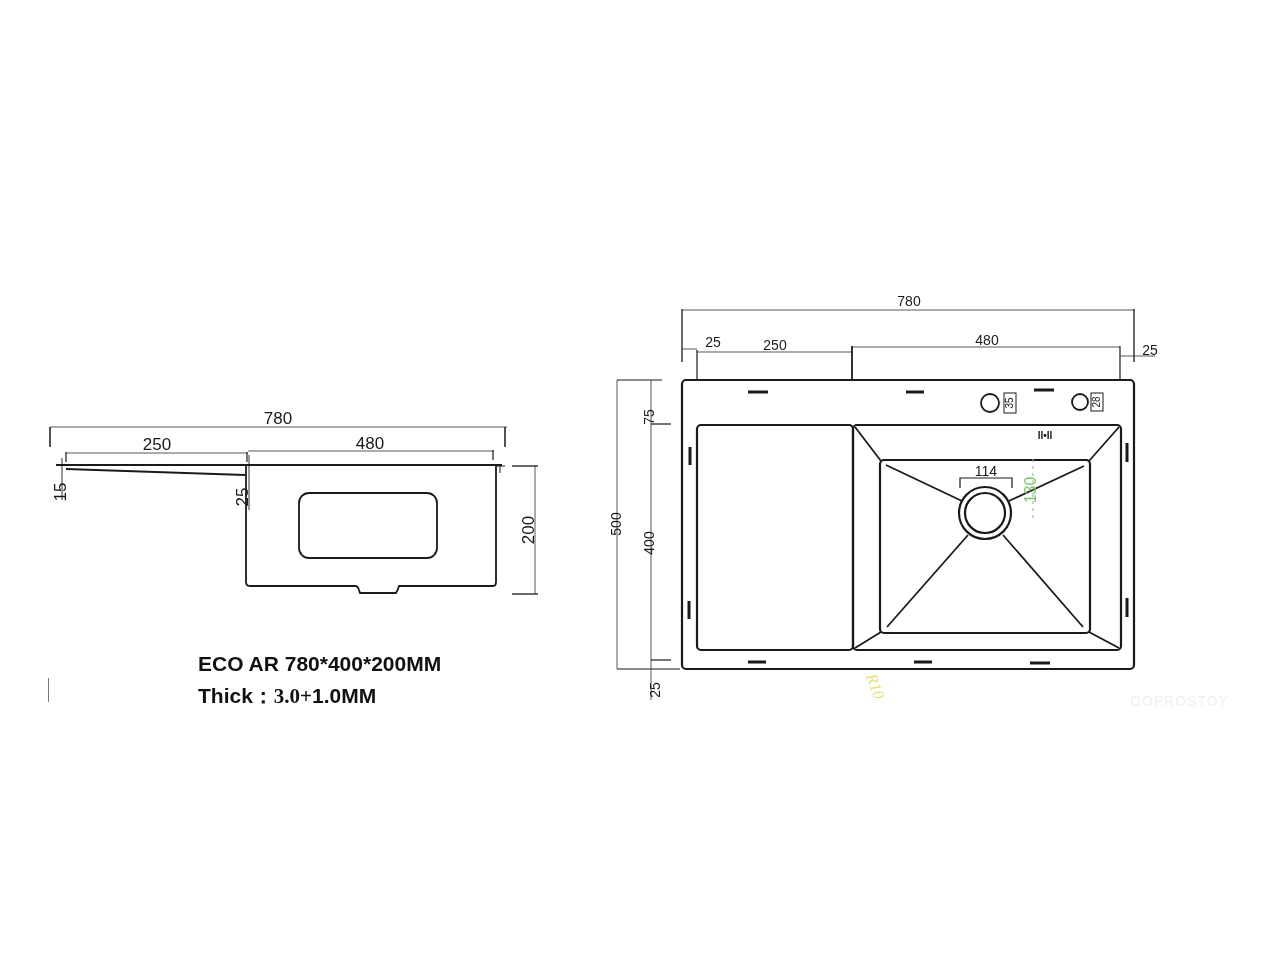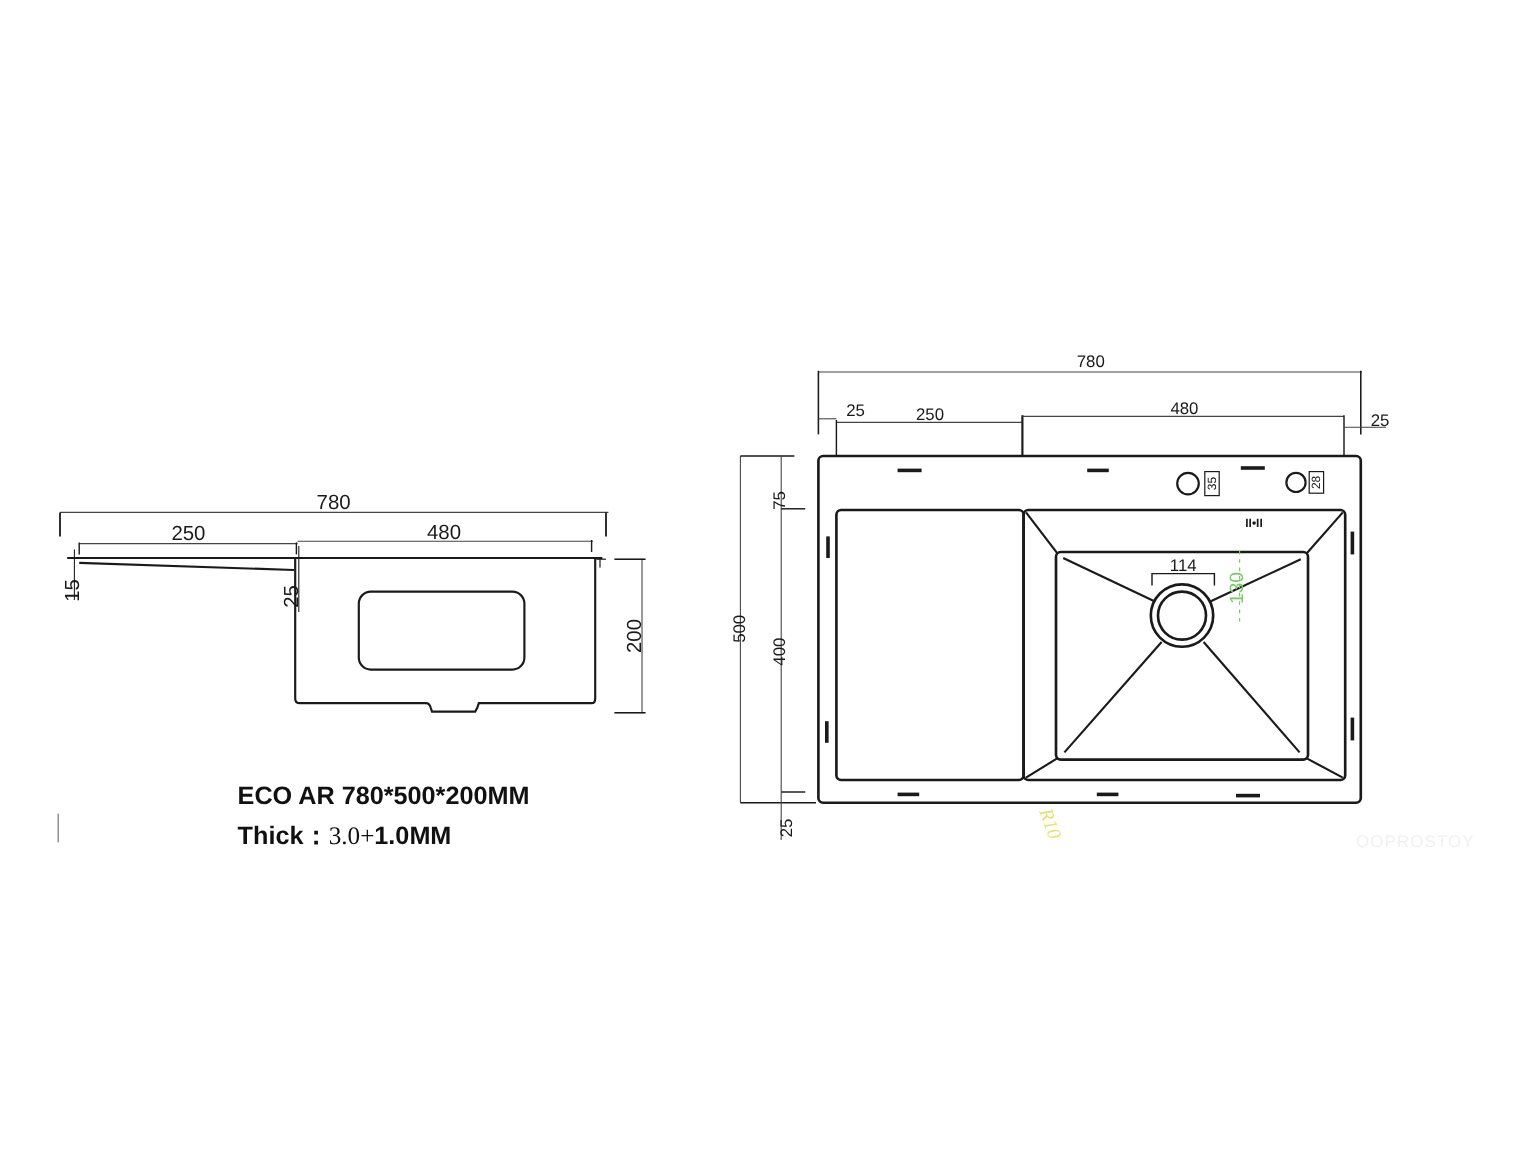--- a/index.html
+++ b/index.html
@@ -9,21 +9,21 @@
     .thick { stroke-width: 2.2; }
     .thin { stroke-width: 0.9; stroke: #444; }
     .dim-text { font-family: "Liberation Sans", sans-serif; font-size: 17px; fill: #1a1a1a; }
     .dim-small { font-family: "Liberation Sans", sans-serif; font-size: 14px; fill: #1a1a1a; }
     .tiny { font-family: "Liberation Sans", sans-serif; font-size: 10px; fill: #1a1a1a; }
     .green { fill: #7bc86a; font-size: 16px; font-family: "Liberation Sans", sans-serif; }
     .yellow { fill: #e8e070; font-size: 16px; font-family: "Liberation Serif", serif; font-style: italic; }
     .caption { position: absolute; left: 198px; color: #111; white-space: nowrap; }
     .cap1 { top: 652px; font-size: 21px; font-weight: bold; }
     .cap2 { top: 682px; font-size: 21px; font-weight: bold; }
-    .cap2 .serif { font-family: "Liberation Serif", serif; font-weight: normal; }
+    .cap2 .serif { font-family: "Liberation Serif", serif; font-weight: bold; }
     .watermark { position: absolute; left: 1130px; top: 693px; font-size: 14px; color: #f0f0f0; letter-spacing: 1px; }
     .mark { position: absolute; left: 48px; top: 678px; width: 1px; height: 24px; background: #777; }
   </style>
 </head>
 <body>
 
 <svg width="1280" height="960" viewBox="0 0 1280 960">
 
   <g>
 
@@ -141,16 +141,16 @@
       <line x1="690" y1="447" x2="690" y2="465"></line>
       <line x1="689" y1="601" x2="689" y2="619"></line>
       <line x1="1127" y1="443" x2="1127" y2="462"></line>
       <line x1="1127" y1="598" x2="1127" y2="617"></line>
     </g>
 
     <text class="yellow" x="866" y="676" transform="rotate(70 866 676)">R10</text>
   </g>
 </svg>
 
-<div class="caption cap1">ECO AR 780*500*200MM</div>
+<div class="caption cap1">ECO AR 780*400*200MM</div>
 <div class="caption cap2"><span>Thick：</span><span class="serif">3.0+</span><span>1.0MM</span></div>
 <div class="mark"></div>
 <div class="watermark">OOPROSTOY</div>
 
 </body></html>

